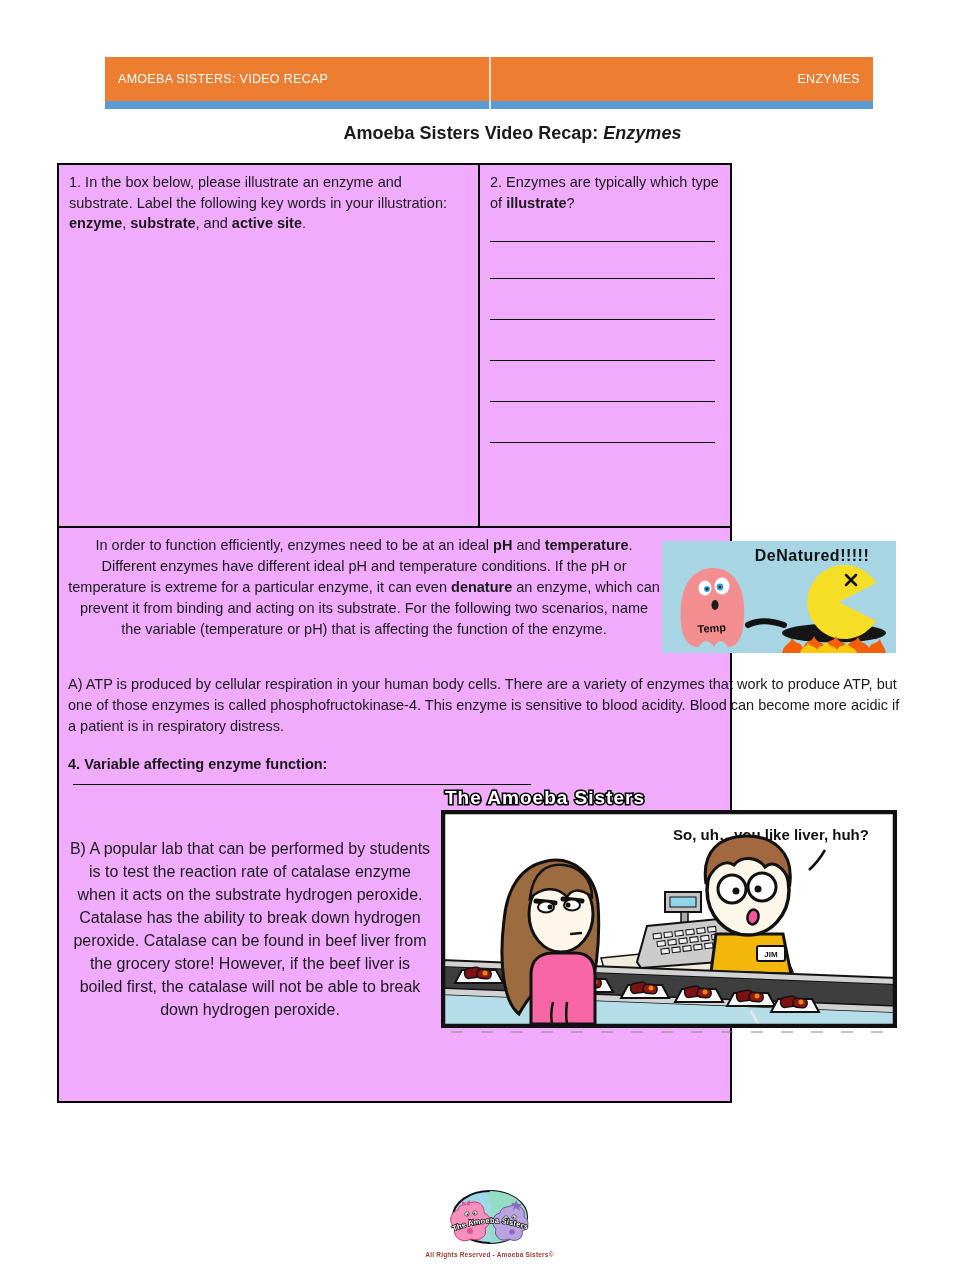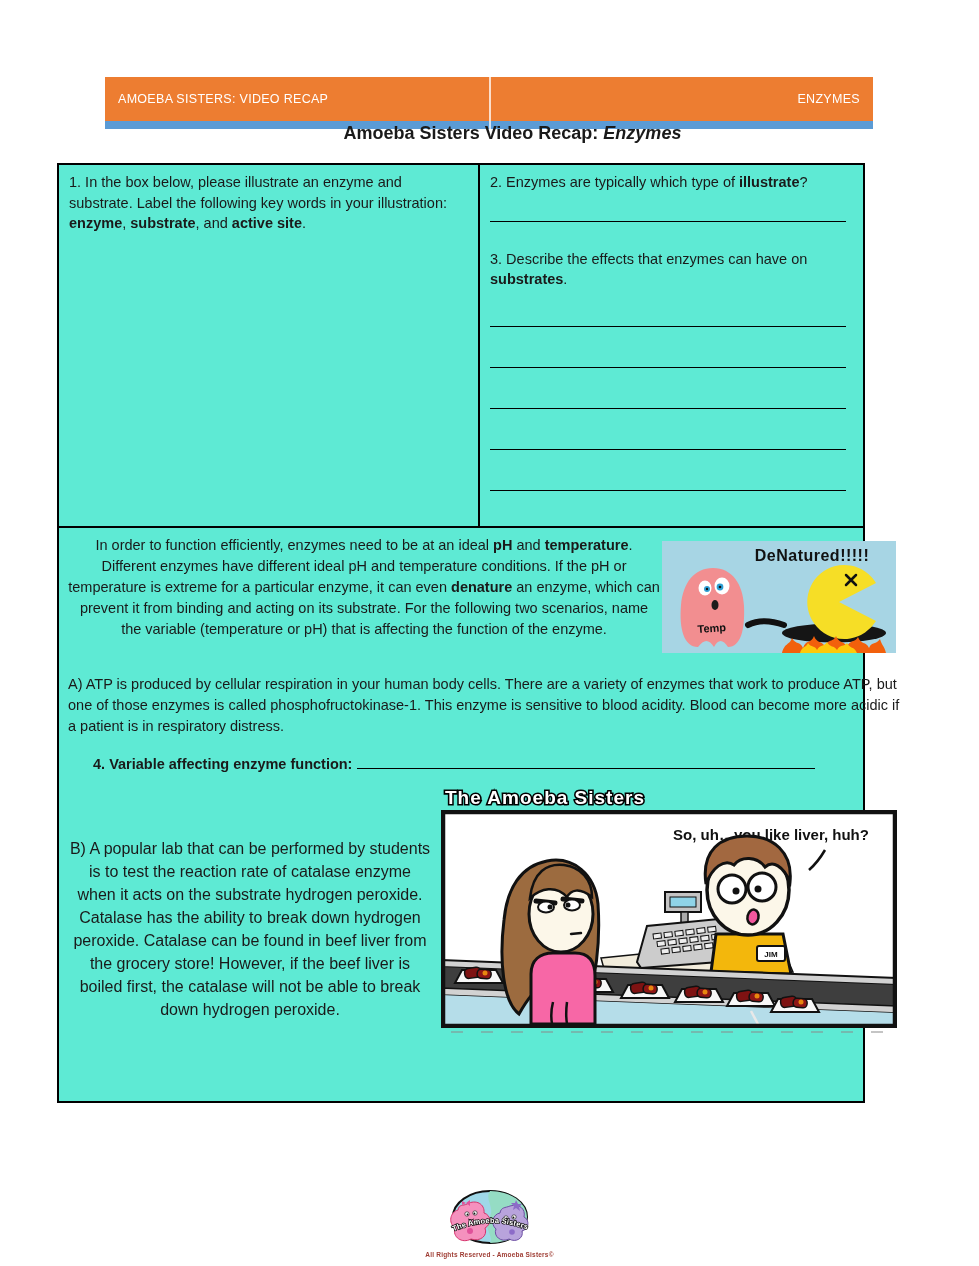--- a/index.html
+++ b/index.html
@@ -1,53 +1,53 @@
 <!DOCTYPE html>
 <html><head>
 <meta charset="utf-8">
 <style>
   * { margin:0; padding:0; box-sizing:border-box; }
   html,body { background:#fff; }
   body { font-family:"Liberation Sans", sans-serif; color:#1a1a1a; }
   .page { position:relative; width:979px; height:1266px; background:#fff; overflow:hidden; }
 
   
-  .hdr { position:absolute; left:105px; top:57px; width:768px; height:52px;margin-top:20px; }
+  .hdr { position:absolute; left:105px; top:57px; width:768px; height:52px; }
   .hdr-orange { position:relative; height:44px; display:flex; }
   .hdr-cell { flex:1; display:flex; align-items:center; color:#fff; font-size:12.5px; letter-spacing:.3px; padding:0 13px; }
   .hdr-cell.right { justify-content:flex-end; }
   .hdr-divider { position:absolute; left:50%; top:0; width:1.5px; height:52px; background:rgba(255,255,255,.75); z-index:2; }
   .hdr-blue { height:8px; }
 
   
   .doc-title { position:absolute; top:123px; left:0; width:100%; text-align:center; font-size:18px; font-weight:bold;margin-left:23px; }
   .doc-title .em { font-style:italic; }
 
   
-  .box { position:absolute; left:57px; width:808px; border:2px solid #000; background:#5eead4; }
+  .box { position:absolute; left:57px; width:675px; border:2px solid #000; background:#f0abfc; }
   .box1 { top:163px; height:365px; display:flex; }
   .box2 { top:526px; height:577px; }
 
   .cell { font-size:14.5px; line-height:1.42; }
   .cell-left { width:421px; border-right:2px solid #000; padding:7px 10px; }
   .cell-right { flex:1; padding:7px 10px; }
 
   .blank { height:0; border-bottom:1.8px solid #000; width:98%; }
   .cell-right .blank.after-q2 { margin-top:28px; }
   .cell-right .q3 { margin-top:27px; }
   .cell-right .answers .blank { margin-top:40px; }
   .cell-right .answers .blank:first-child { margin-top:36px; }
 
   
   .box2 .intro { position:absolute; left:9px; top:7px; width:592px; font-size:14.5px; line-height:1.44;text-align:center; }
   .denatured { position:absolute; left:603px; top:13px; width:234px; height:112px; }
   .para-a { position:absolute; left:9px; top:146px; width:832px; font-size:14.5px; line-height:1.44; }
   .q-line { font-size:14.5px; }
   .q-line b { font-weight:bold; }
-  .q4 { position:absolute; left:9px; top:228px;margin-left:25px; }
+  .q4 { position:absolute; left:9px; top:228px; }
   .q5 { position:absolute; left:9px; top:515px; }
   .inline-blank { display:inline-block; border-bottom:1.8px solid #000; height:12px; margin-left:5px; vertical-align:baseline; }
   .inline-blank.w4 { width:458px; }
   .inline-blank.w5 { width:452px; }
 
   .para-b { position:absolute; left:9px; top:309px; width:364px; font-size:16px; line-height:1.44;text-align:center; }
 
   .comic { position:absolute; left:382px; top:257px; width:456px; }
   .comic-logo { display:block; margin-left:2px; }
   .comic-panel { display:block; }
@@ -76,21 +76,20 @@
 
   <div class="doc-title"><span>Amoeba Sisters Video Recap: </span><span class="em">Enzymes</span></div>
 
   <div class="box box1">
     <div class="cell cell-left">
       <p><span>1. In the box below, please illustrate an enzyme and substrate. Label the following key words in your illustration: </span><b>enzyme</b><span>, </span><b>substrate</b><span>, and </span><b>active site</b><span>.</span></p>
     </div>
     <div class="cell cell-right">
       <p><span>2. Enzymes are typically which type of </span><b>illustrate</b><span>?</span></p>
       <div class="blank after-q2"></div>
-      <p class="q3"><span>3. Describe the effects that enzymes can have on </span><b>substrates</b><span>.</span></p>
       <div class="answers">
         <div class="blank"></div>
         <div class="blank"></div>
         <div class="blank"></div>
         <div class="blank"></div>
         <div class="blank"></div>
       </div>
     </div>
   </div>
 
@@ -119,21 +118,21 @@
       <g>
         <path d="M 177,61 L 214,42 A 37,37 0 1 0 214,80 Z" fill="#F6DE26"></path>
         <path d="M 184,34 L 194,44 M 194,34 L 184,44" stroke="#111" stroke-width="2.5" stroke-linecap="round"></path>
       </g>
       <g>
         <path d="M120,112 C123,101 127,105 130,97 C134,104 138,100 141,107 C144,98 149,103 152,95 C155,103 160,99 163,106 C166,97 171,102 174,95 C177,103 182,99 185,106 C188,98 193,102 196,96 C199,104 204,100 207,107 C210,100 214,104 218,98 C220,105 222,104 224,112 Z" fill="#F2600C"></path>
         <path d="M138,112 C140,105 144,107 146,102 C149,107 153,104 155,109 C158,103 162,106 165,101 C168,107 172,104 175,109 C178,103 182,106 185,102 C188,108 192,105 195,112 Z" fill="#FFC90B"></path>
       </g>
     </svg>
 
-    <p class="para-a">A) ATP is produced by cellular respiration in your human body cells. There are a variety of enzymes that work to produce ATP, but one of those enzymes is called phosphofructokinase-1. This enzyme is sensitive to blood acidity. Blood can become more acidic if a patient is in respiratory distress.</p>
+    <p class="para-a">A) ATP is produced by cellular respiration in your human body cells. There are a variety of enzymes that work to produce ATP, but one of those enzymes is called phosphofructokinase-4. This enzyme is sensitive to blood acidity. Blood can become more acidic if a patient is in respiratory distress.</p>
 
     <p class="q-line q4"><b>4. </b><b>Variable affecting enzyme function:</b><span class="inline-blank w4"></span></p>
 
     <p class="para-b">B) A popular lab that can be performed by students is to test the reaction rate of catalase enzyme when it acts on the substrate hydrogen peroxide. Catalase has the ability to break down hydrogen peroxide. Catalase can be found in beef liver from the grocery store! However, if the beef liver is boiled first, the catalase will not be able to break down hydrogen peroxide.</p>
 
     <div class="comic">
       <svg class="comic-logo" width="456" height="25" viewBox="0 0 456 25">
         <text x="2" y="19" font-size="19" font-weight="bold" fill="#fff" stroke="#000" stroke-width="3.2" paint-order="stroke" letter-spacing="1">The Amoeba Sisters</text>
       </svg>
       <svg class="comic-panel" viewBox="0 0 456 218">

